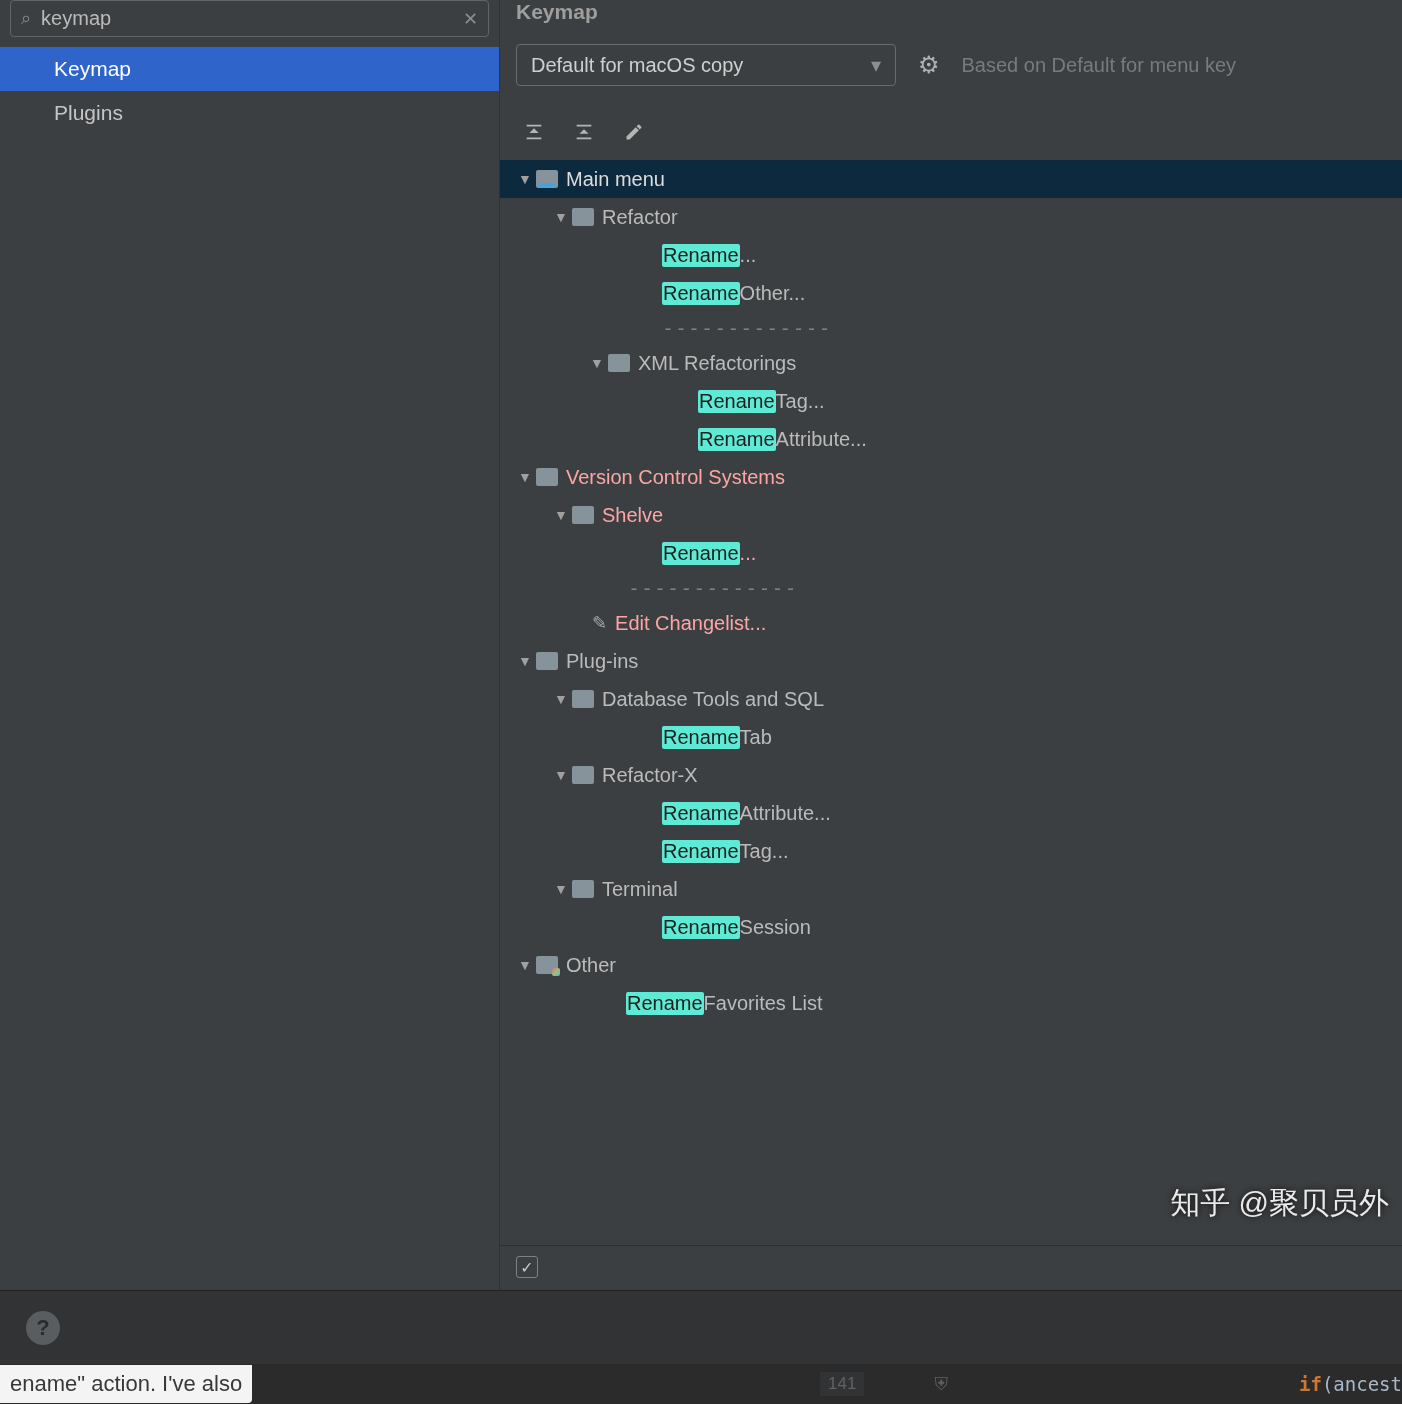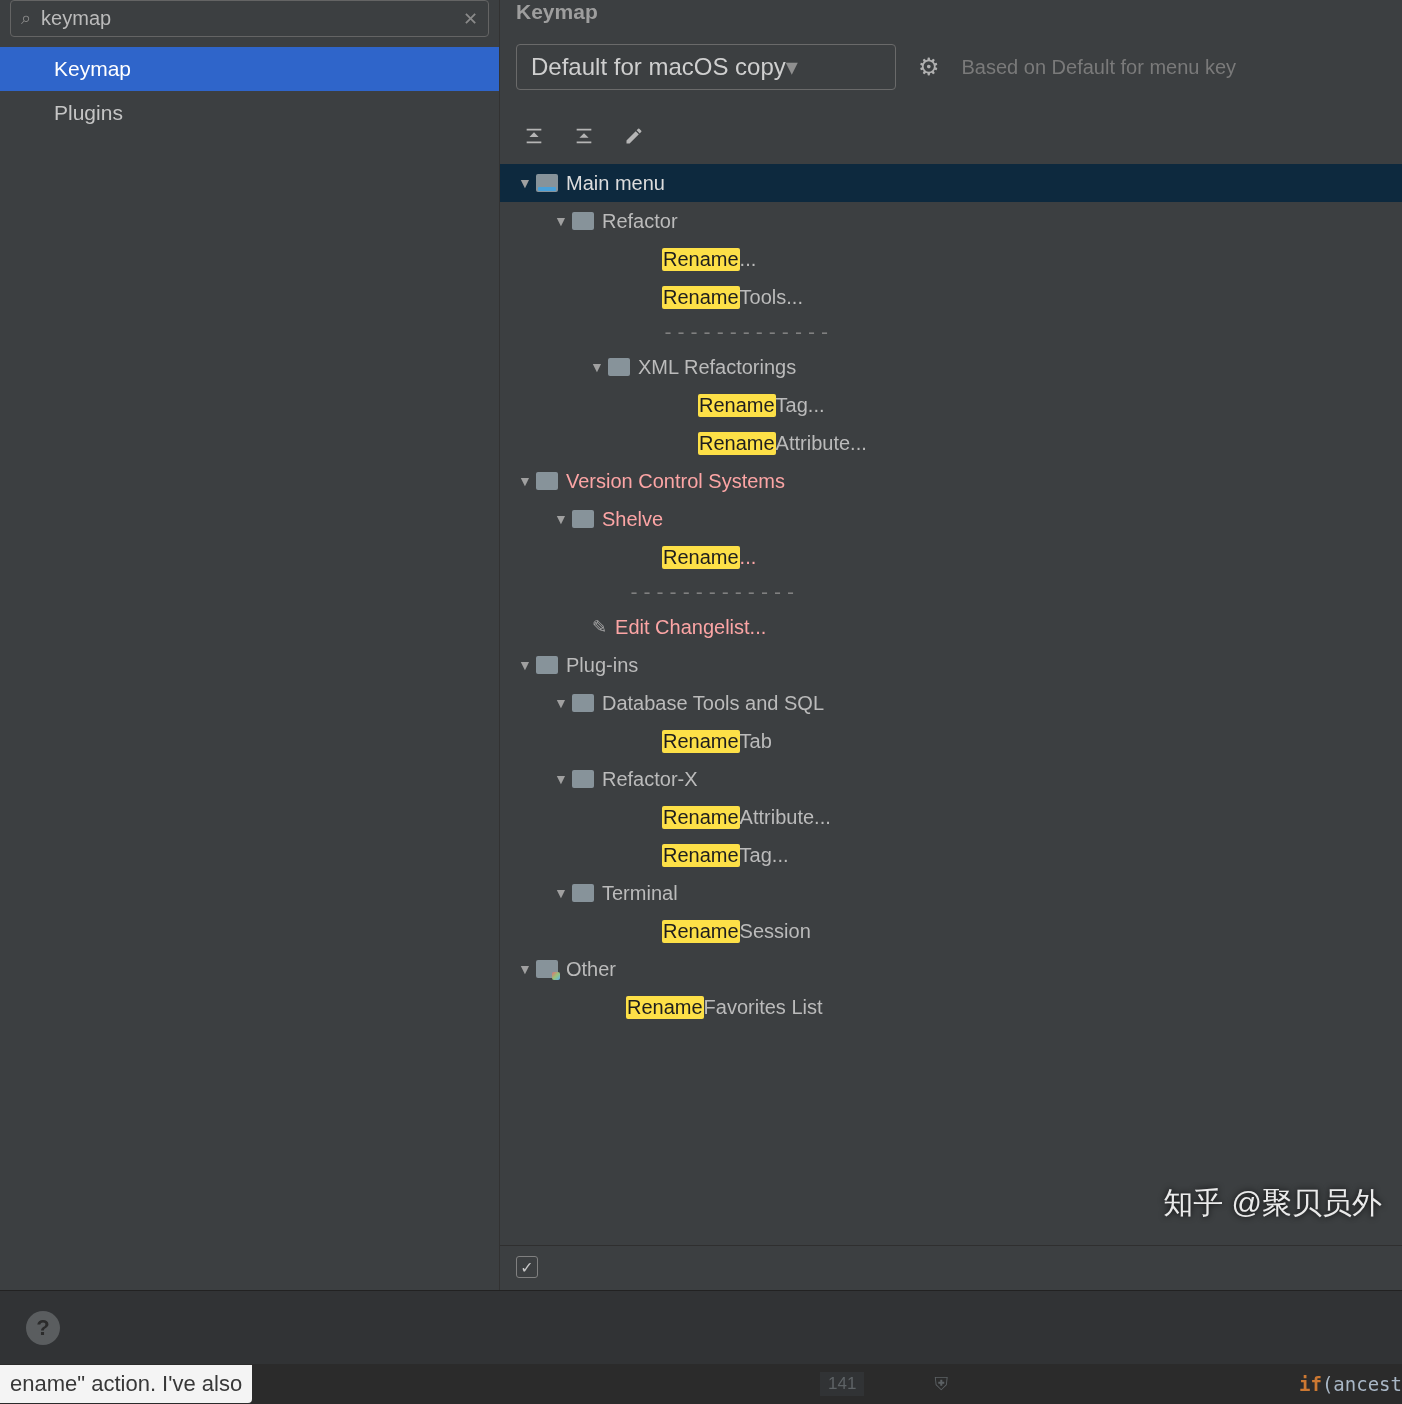--- a/index.html
+++ b/index.html
@@ -57,27 +57,27 @@
   font-size: 21px;
   font-weight: 600;
   padding: 0 0 12px 16px;
 }
 .top-row {
   display: flex; align-items: center;
   padding: 8px 0 8px 16px;
   gap: 22px;
 }
 .dropdown {
-  display: flex; align-items: center; 
+  display: flex; align-items: center; justify-content: space-between;
   border: 1px solid #6a6a6a;
   border-radius: 4px;
   padding: 8px 14px;
   width: 380px;
   color: #cfcfcf;
-  font-size: 24px;
+  font-size: 20px;
   cursor: pointer;
 }
 .dropdown .chev { color: #8f8f8f; }
 .gear { color: #b0b0b0; font-size: 24px; cursor: pointer; }
 .based { color: #7a7a7a; font-size: 20px; white-space: nowrap; overflow: hidden; }
 
 .toolbar-row {
   display: flex; gap: 26px;
   padding: 26px 0 16px 22px;
 }
@@ -111,21 +111,21 @@
 .other-icon::after {
   content:""; position:absolute; bottom:-2px; right:-2px; width:8px; height:8px;
   background: linear-gradient(135deg,#e06c75,#98c379,#61afef);
   border-radius:2px;
 }
 .separator {
   color: #808080; font-family: monospace; letter-spacing: 1px;
   height: 32px; display:flex; align-items:center;
 }
 .hl {
-  background: #fde047; color: #1e1e1e;
+  background: #5eead4; color: #1e1e1e;
   border-radius: 2px; padding: 0 1px;
 }
 .link { color: #fca5a5; }
 .pencil-icon { color: #a6a6a6; margin-right: 8px; font-size:18px; }
 
 .footer-check {
   display: flex; align-items: center;
   padding: 10px 0 12px 16px;
   gap: 12px;
   border-top: 1px solid #2f2f2f;
@@ -144,21 +144,21 @@
   border-top: 1px solid #222;
   display:flex; align-items:center; padding-left:26px;
 }
 .help-circle {
   width: 34px; height:34px; border-radius:50%;
   background:#5a5d5f; color:#2b2b2b;
   display:flex; align-items:center; justify-content:center;
   font-weight:bold; font-size:22px;
 }
 .watermark {
-  position: absolute; right: 20px; bottom: 66px;
+  position: absolute; right: 13px; bottom: 66px;
   color: rgba(255,255,255,0.9); font-size: 30px;
   text-shadow: 0 0 6px rgba(0,0,0,0.9);
   font-weight: 500;
 }
 .codebar {
   height: 40px;
   background: #2b2b2b;
   display:flex; align-items:center;
   color:#7a7a7a; font-size:18px;
   position:relative;
@@ -238,21 +238,21 @@
         <span class="folder-icon"></span>
         <span>Refactor</span>
       </div>
 
       <div class="tree-row" style="padding-left:162px">
         <span class="hl">Rename</span>
           <span>...</span>
       </div>
       <div class="tree-row" style="padding-left:162px">
         <span class="hl">Rename</span>
-          <span> Tools...</span>
+          <span> Other...</span>
       </div>
       <div class="separator" style="padding-left:162px">-------------</div>
 
       <div class="tree-row" style="padding-left:86px">
         <span class="arrow">▼</span>
         <span class="folder-icon"></span>
         <span>XML Refactorings</span>
       </div>
       <div class="tree-row" style="padding-left:198px">
         <span class="hl">Rename</span>

